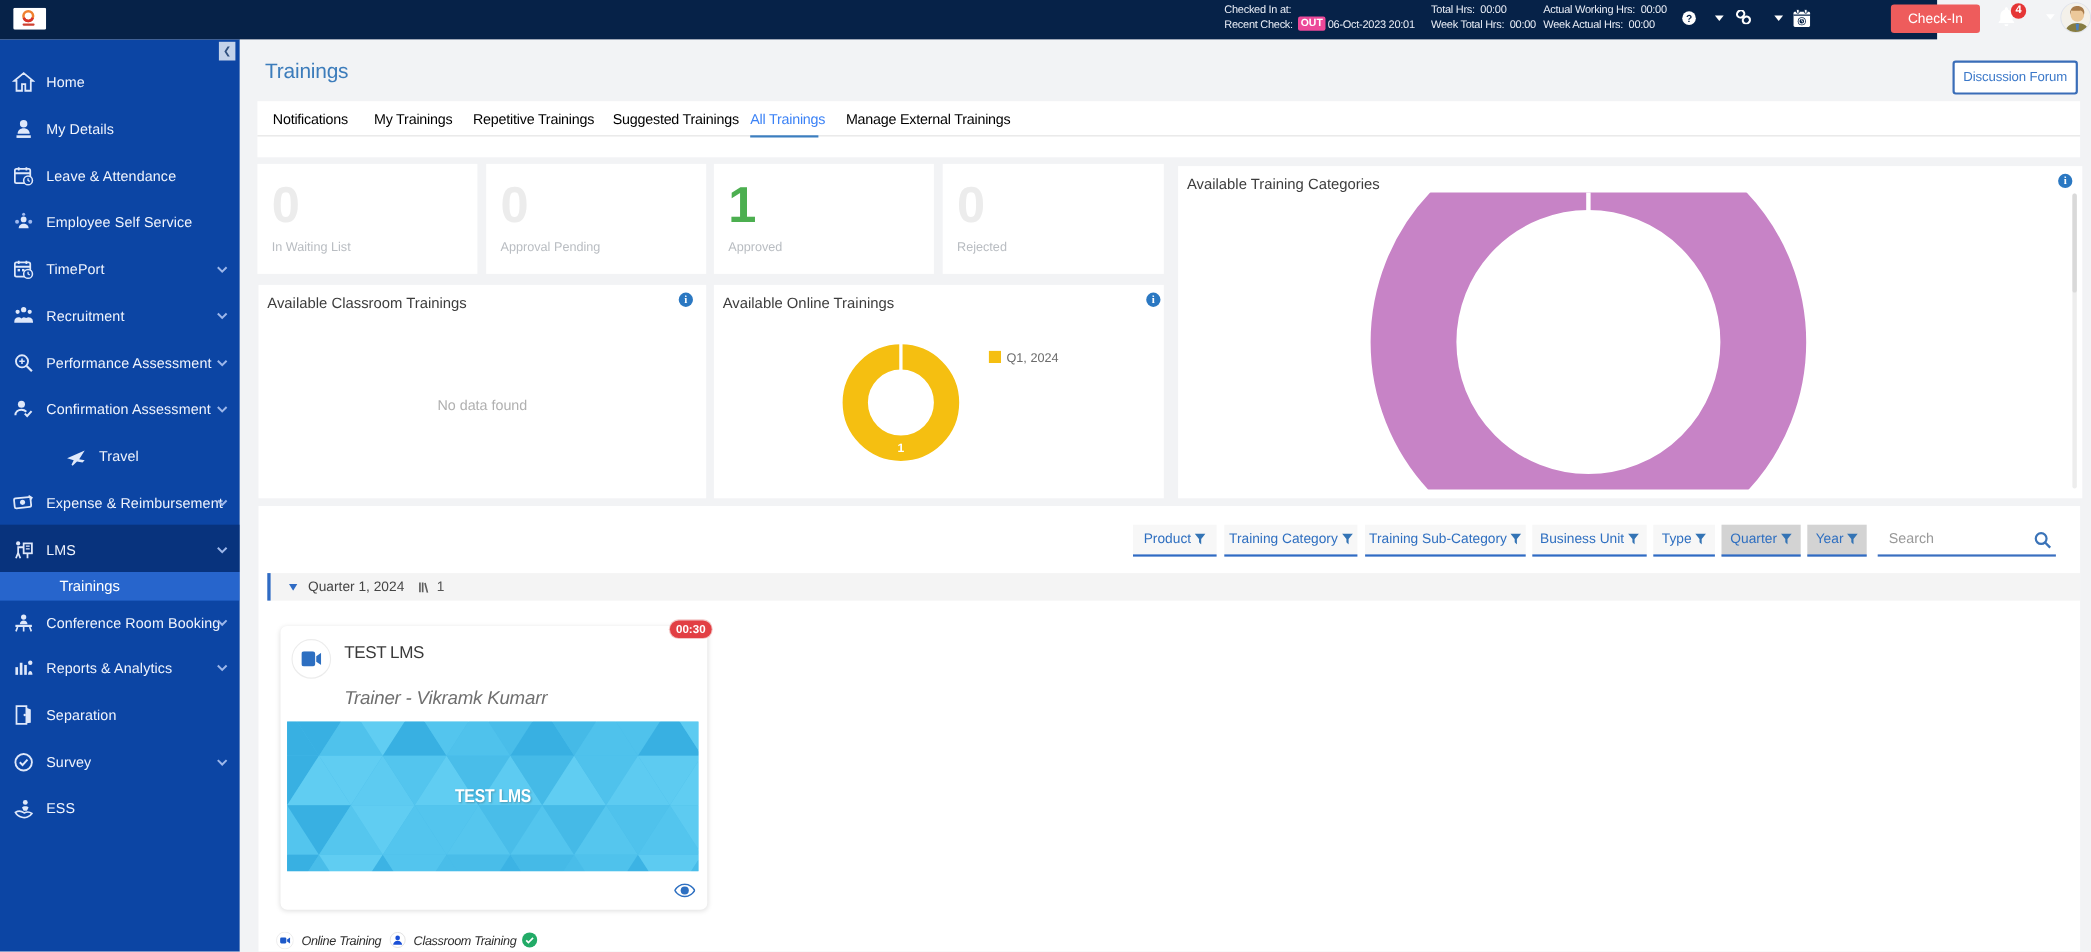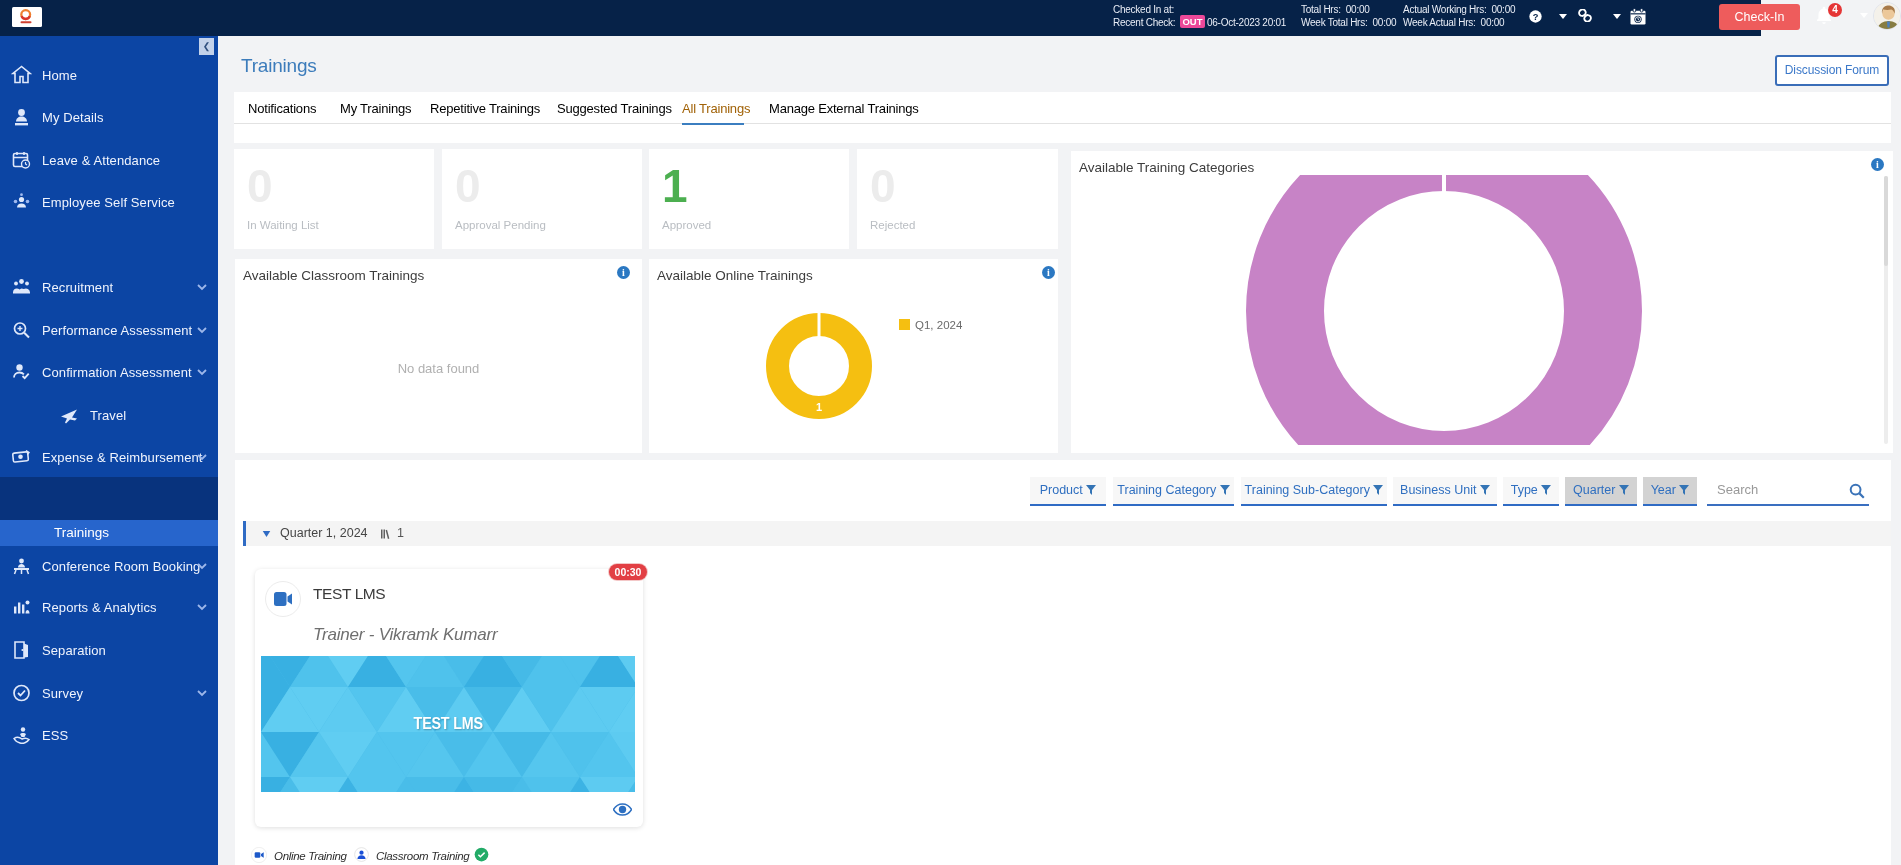--- a/index.html
+++ b/index.html
@@ -26,21 +26,21 @@
   #trainrow { position:absolute; left:0; top:484px; width:218px; height:26px; background:#2765cc; color:#fff; font-size:13.5px; line-height:26px; padding-left:54px; }
 
   
   #content { position:absolute; left:218px; top:36px; width:1683px; height:829px; background:#f2f3f5; }
   #lowerpanel { position:absolute; left:17px; top:424px; width:1656px; height:405px; background:#fff; }
   #h1 { position:absolute; left:23px; top:19px; font-size:19px; letter-spacing:-0.2px; color:#3c7cbb; }
   #dforum { position:absolute; left:1557px; top:19px; width:114px; height:31px; border:2px solid #3a6db8; border-radius:3px; background:#fff; color:#3b78c9; font-size:12px; letter-spacing:-0.1px; text-align:center; line-height:27px; }
   #tabbar { position:absolute; left:16px; top:56px; width:1657px; height:51px; background:#fff; }
   #tabline { position:absolute; left:0; top:31px; width:1657px; height:1px; background:#e2e2e2; }
   .tab { position:absolute; top:9px; font-size:13px; letter-spacing:-0.2px; color:#000000; white-space:nowrap; }
-  .tab.active { color:#a16207; }
+  .tab.active { color:#3b82f6; }
   #activeline { position:absolute; left:448px; top:31px; width:62px; height:2px; background:#3b7ec0; }
 
   .card { position:absolute; background:#fff; }
   .bignum { position:absolute; left:13px; top:14px; font-size:46px; line-height:1; font-weight:bold; color:#ececec; }
   .cardlbl { position:absolute; left:13px; top:70px; font-size:11.5px; color:#b9bdc2; }
   .ptitle { position:absolute; left:8px; top:9px; font-size:13.5px; color:#3d3d3d; }
   .info { position:absolute; width:13px; height:13px; border-radius:50%; background:#2b78c2; color:#fff; font-size:10px; font-weight:bold; text-align:center; line-height:13px; font-family:"Liberation Serif",serif; }
 
   
   .fbtn { position:absolute; top:441px; height:29px; background:#f7f7f7; border-bottom:2px solid #2f6bc4; color:#2f6fc0; font-size:12.5px; line-height:27px; text-align:center; white-space:nowrap; }
@@ -146,20 +146,36 @@
     <div class="mitem" style="top: 144.5px;">
       <svg class="icon" viewBox="0 0 21 21">
         <circle cx="10.5" cy="8" r="2.6" fill="#dfe8fa"></circle>
         <circle cx="4.5" cy="10" r="1.8" fill="#9fb9ef"></circle>
         <circle cx="16.5" cy="10" r="1.8" fill="#9fb9ef"></circle>
         <path d="M6 16c0-2.4 2-4 4.5-4s4.5 1.6 4.5 4z" fill="#dfe8fa"></path>
         <circle cx="10.5" cy="3.2" r="1.4" fill="#9fb9ef"></circle>
       </svg>
       <span class="lbl">Employee Self Service</span>
     </div>
+    <div class="mitem" style="top: 187px;">
+      <svg class="icon" viewBox="0 0 21 21">
+        <rect x="2.5" y="4" width="14" height="13" rx="1.5" fill="none" stroke="#dfe8fa" stroke-width="1.6"></rect>
+        <line x1="2.5" y1="8" x2="16.5" y2="8" stroke="#dfe8fa" stroke-width="1.6"></line>
+        <line x1="6" y1="2.5" x2="6" y2="5.5" stroke="#dfe8fa" stroke-width="1.6"></line>
+        <line x1="13" y1="2.5" x2="13" y2="5.5" stroke="#dfe8fa" stroke-width="1.6"></line>
+        <rect x="5" y="10" width="2.2" height="2.2" fill="#dfe8fa"></rect>
+        <rect x="9" y="10" width="2.2" height="2.2" fill="#dfe8fa"></rect>
+        <circle cx="14.5" cy="14.5" r="4" fill="#0c45a4" stroke="#dfe8fa" stroke-width="1.4"></circle>
+        <path d="M14.5 12.5v2l1.5 1" fill="none" stroke="#dfe8fa" stroke-width="1.2"></path>
+      </svg>
+      <span class="lbl">TimePort</span>
+      <svg class="chev" viewBox="0 0 12 12">
+        <path d="M2 4l4 4 4-4" fill="none" stroke="#9db7ea" stroke-width="1.8"></path>
+      </svg>
+    </div>
     <div class="mitem" style="top: 229.5px;">
       <svg class="icon" viewBox="0 0 21 21">
         <circle cx="10.5" cy="5" r="2.4" fill="#dfe8fa"></circle>
         <circle cx="5" cy="7" r="1.9" fill="#dfe8fa"></circle>
         <circle cx="16" cy="7" r="1.9" fill="#dfe8fa"></circle>
         <path d="M2 16c0-2.5 1.6-4 3.8-4 1 0 2 .4 2.7 1.1A5.5 5.5 0 0 1 10.5 12c.8 0 1.6.2 2.3.6A4 4 0 0 1 19 16v1H2z" fill="#dfe8fa"></path>
       </svg>
       <span class="lbl">Recruitment</span>
       <svg class="chev" viewBox="0 0 12 12">
         <path d="M2 4l4 4 4-4" fill="none" stroke="#9db7ea" stroke-width="1.8"></path>
@@ -196,20 +212,33 @@
         <path d="M2 4l4 4 4-4" fill="none" stroke="#9db7ea" stroke-width="1.8"></path>
       </svg>
     </div>
     <div class="mitem" style="top: 399.5px;">
       <svg class="icon" viewBox="0 0 21 21">
         <rect x="2" y="6" width="15" height="9" rx="1.5" fill="none" stroke="#dfe8fa" stroke-width="1.6" transform="rotate(-6 9 10)"></rect>
         <circle cx="9.5" cy="10.2" r="2.3" fill="#dfe8fa"></circle>
         <path d="M15 4l3 2-1.5 2" fill="none" stroke="#dfe8fa" stroke-width="1.4"></path>
       </svg>
       <span class="lbl">Expense &amp; Reimbursement</span>
+      <svg class="chev" viewBox="0 0 12 12">
+        <path d="M2 4l4 4 4-4" fill="none" stroke="#9db7ea" stroke-width="1.8"></path>
+      </svg>
+    </div>
+    <div class="mitem" style="top: 442px;">
+      <svg class="icon" viewBox="0 0 21 21">
+        <circle cx="5.5" cy="4.5" r="1.9" fill="#dfe8fa"></circle>
+        <path d="M5.5 7v6M5.5 13l-2 5M5.5 13l2 5M5.5 8h5" stroke="#dfe8fa" stroke-width="1.6" fill="none"></path>
+        <rect x="10.5" y="4.5" width="7.5" height="9" fill="none" stroke="#dfe8fa" stroke-width="1.6"></rect>
+        <path d="M12.5 7h3.5M12.5 9.5h3.5" stroke="#dfe8fa" stroke-width="1.2"></path>
+        <path d="M14 13.5v4.5" stroke="#dfe8fa" stroke-width="1.6"></path>
+      </svg>
+      <span class="lbl">LMS</span>
       <svg class="chev" viewBox="0 0 12 12">
         <path d="M2 4l4 4 4-4" fill="none" stroke="#9db7ea" stroke-width="1.8"></path>
       </svg>
     </div>
     <div class="mitem" style="top: 508.5px;">
       <svg class="icon" viewBox="0 0 21 21">
         <circle cx="10.5" cy="5.5" r="2.4" fill="#dfe8fa"></circle>
         <path d="M7 12c0-2 1.6-3.5 3.5-3.5S14 10 14 12z" fill="#dfe8fa"></path>
         <rect x="3" y="12.5" width="15" height="2" fill="#dfe8fa"></rect>
         <path d="M5 14.5l-1.5 4M16 14.5l1.5 4M10.5 14.5v4" stroke="#dfe8fa" stroke-width="1.5"></path>

